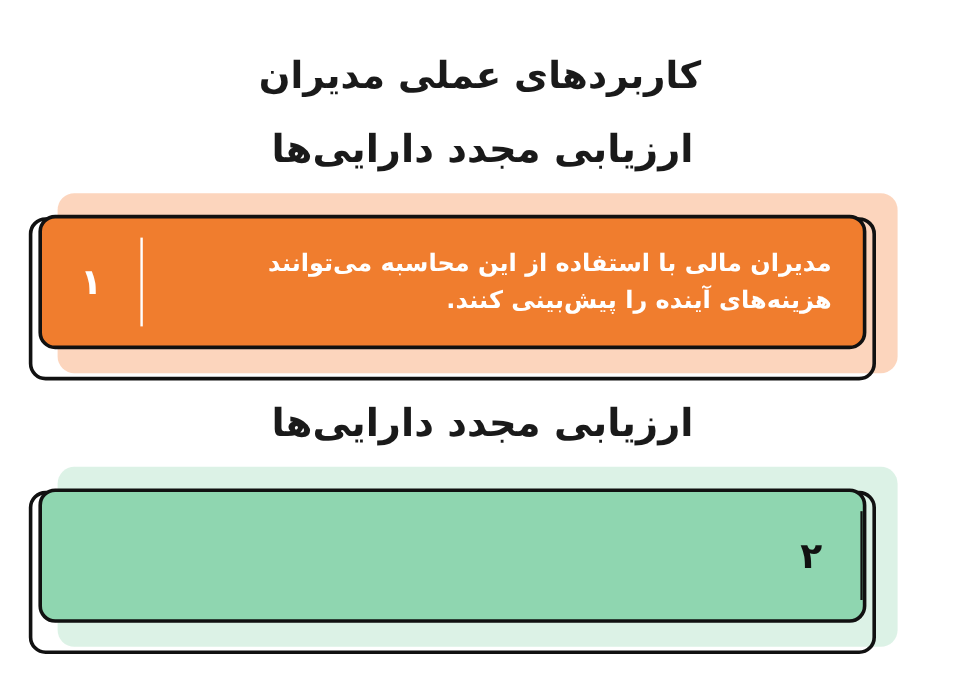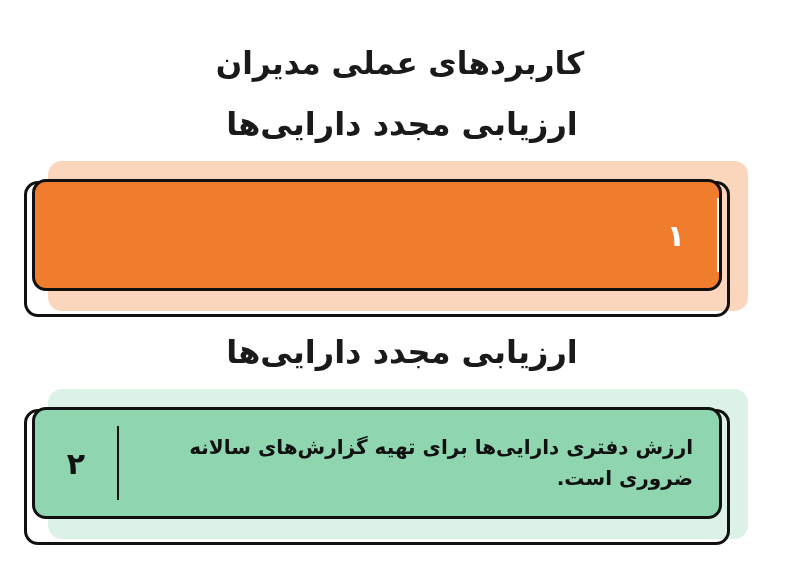--- a/index.html
+++ b/index.html
@@ -123,32 +123,32 @@
 <div class="page">
 
   <h1 class="main-title">کاربردهای عملی مدیران</h1>
 
   <div class="section">
     <h2 class="section-heading">ارزیابی مجدد دارایی‌ها</h2>
     <div class="card-wrap theme-orange">
       <div class="card-shadow"></div>
       <div class="card-outline"></div>
       <div class="card">
+        <div class="card-text">مدیران مالی با استفاده از این محاسبه می‌توانند هزینه‌های آینده را پیش‌بینی کنند.</div>
         <div class="card-divider"></div>
         <div class="card-number">۱</div>
       </div>
     </div>
   </div>
 
   <div class="section">
     <h2 class="section-heading">ارزیابی مجدد دارایی‌ها</h2>
     <div class="card-wrap theme-green">
       <div class="card-shadow"></div>
       <div class="card-outline"></div>
       <div class="card">
-        <div class="card-text">ارزش دفتری دارایی‌ها برای تهیه گزارش‌های سالانه ضروری است.</div>
         <div class="card-divider"></div>
         <div class="card-number">۲</div>
       </div>
     </div>
   </div>
 
 </div>
 
 </body></html>

